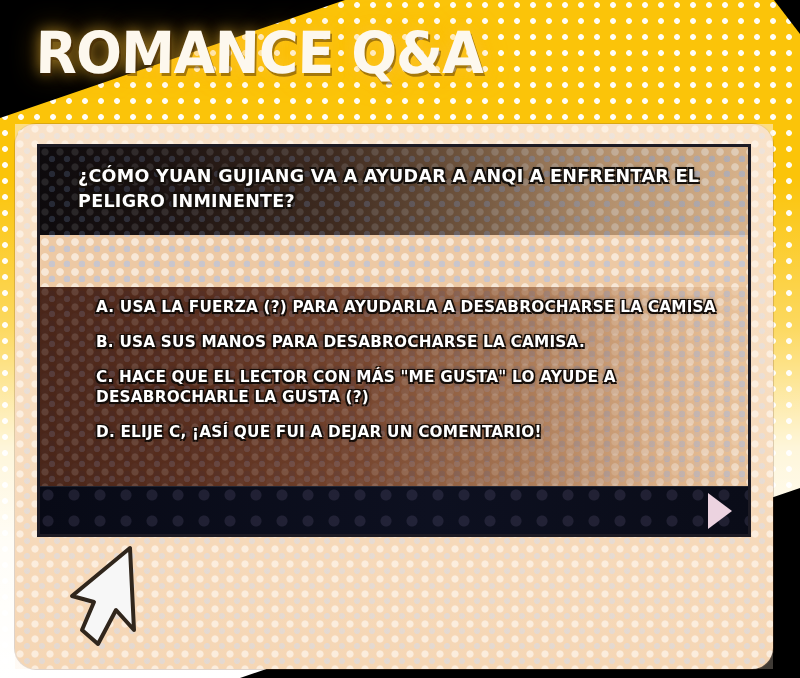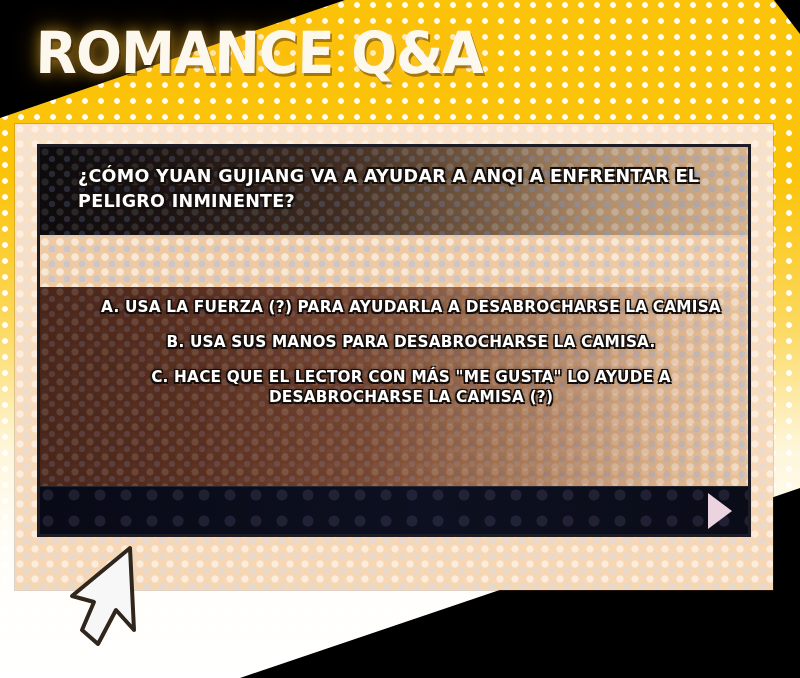--- a/index.html
+++ b/index.html
@@ -89,27 +89,28 @@
        0 0 14px rgba(255,200,60,0.55),
        0 0 30px rgba(255,170,20,0.40);
     white-space:nowrap;
     user-select:none;
   }
 
   
   .outer-panel {
     position:absolute;
     left:15px; top:124px;
-    width:758px; height:466px;
+    width:758px; height:545px;
     background-color:#f2cfa9;
     background-image:
       radial-gradient(circle at 5px 5px, rgba(255,255,255,0.62) 3.2px, rgba(255,255,255,0) 4px),
       radial-gradient(circle at 12px 12px, rgba(200,214,238,0.55) 2.6px, rgba(200,214,238,0) 3.4px);
     background-size:15px 15px, 15px 15px;
     box-shadow:0 0 0 1px rgba(120,80,50,0.25);
+    border-radius:21px;
   }
   
   .outer-panel::after {
     content:"";
     position:absolute; inset:0;
     background:linear-gradient(to bottom, rgba(255,242,228,0.55), rgba(255,236,216,0.25));
     pointer-events:none;
   }
 
   
@@ -221,21 +222,20 @@
       -1.6px  1.6px 0 #15100c, 1.6px  1.6px 0 #15100c,
        0 0 4px rgba(0,0,0,0.8);
     user-select:none;
   }
 
   .answers {
     position:absolute;
     left:56px; top:150px;
     width:630px;
     z-index:5;
-    text-align:center;
   }
   .answer {
     font-family:"DejaVu Sans", sans-serif;
     font-weight:bold;
     font-size:15.3px;
     line-height:20px;
     letter-spacing:0.2px;
     color:#ffffff;
     margin-bottom:15px;
     text-shadow:
@@ -275,21 +275,22 @@
     <div class="screen">
       <div class="screen-paper"></div>
       <div class="q-band"></div>
       <div class="a-band"></div>
 
       <div class="q-text">¿CÓMO YUAN GUJIANG VA A AYUDAR A ANQI A ENFRENTAR EL PELIGRO INMINENTE?</div>
 
       <div class="answers">
         <div class="answer">A. USA LA FUERZA (?) PARA AYUDARLA A DESABROCHARSE LA CAMISA</div>
         <div class="answer">B. USA SUS MANOS PARA DESABROCHARSE LA CAMISA.</div>
-        <div class="answer">C. HACE QUE EL LECTOR CON MÁS "ME GUSTA" LO AYUDE A DESABROCHARSE LA CAMISA (?)</div>
+        <div class="answer">C. HACE QUE EL LECTOR CON MÁS "ME GUSTA" LO AYUDE A DESABROCHARLE LA GUSTA (?)</div>
+        <div class="answer">D. ELIJE C, ¡ASÍ QUE FUI A DEJAR UN COMENTARIO!</div>
       </div>
 
       <div class="bottom-strip">
         <div class="next-arrow"></div>
       </div>
     </div>
 
   </div>
 
   <div class="cursor">

